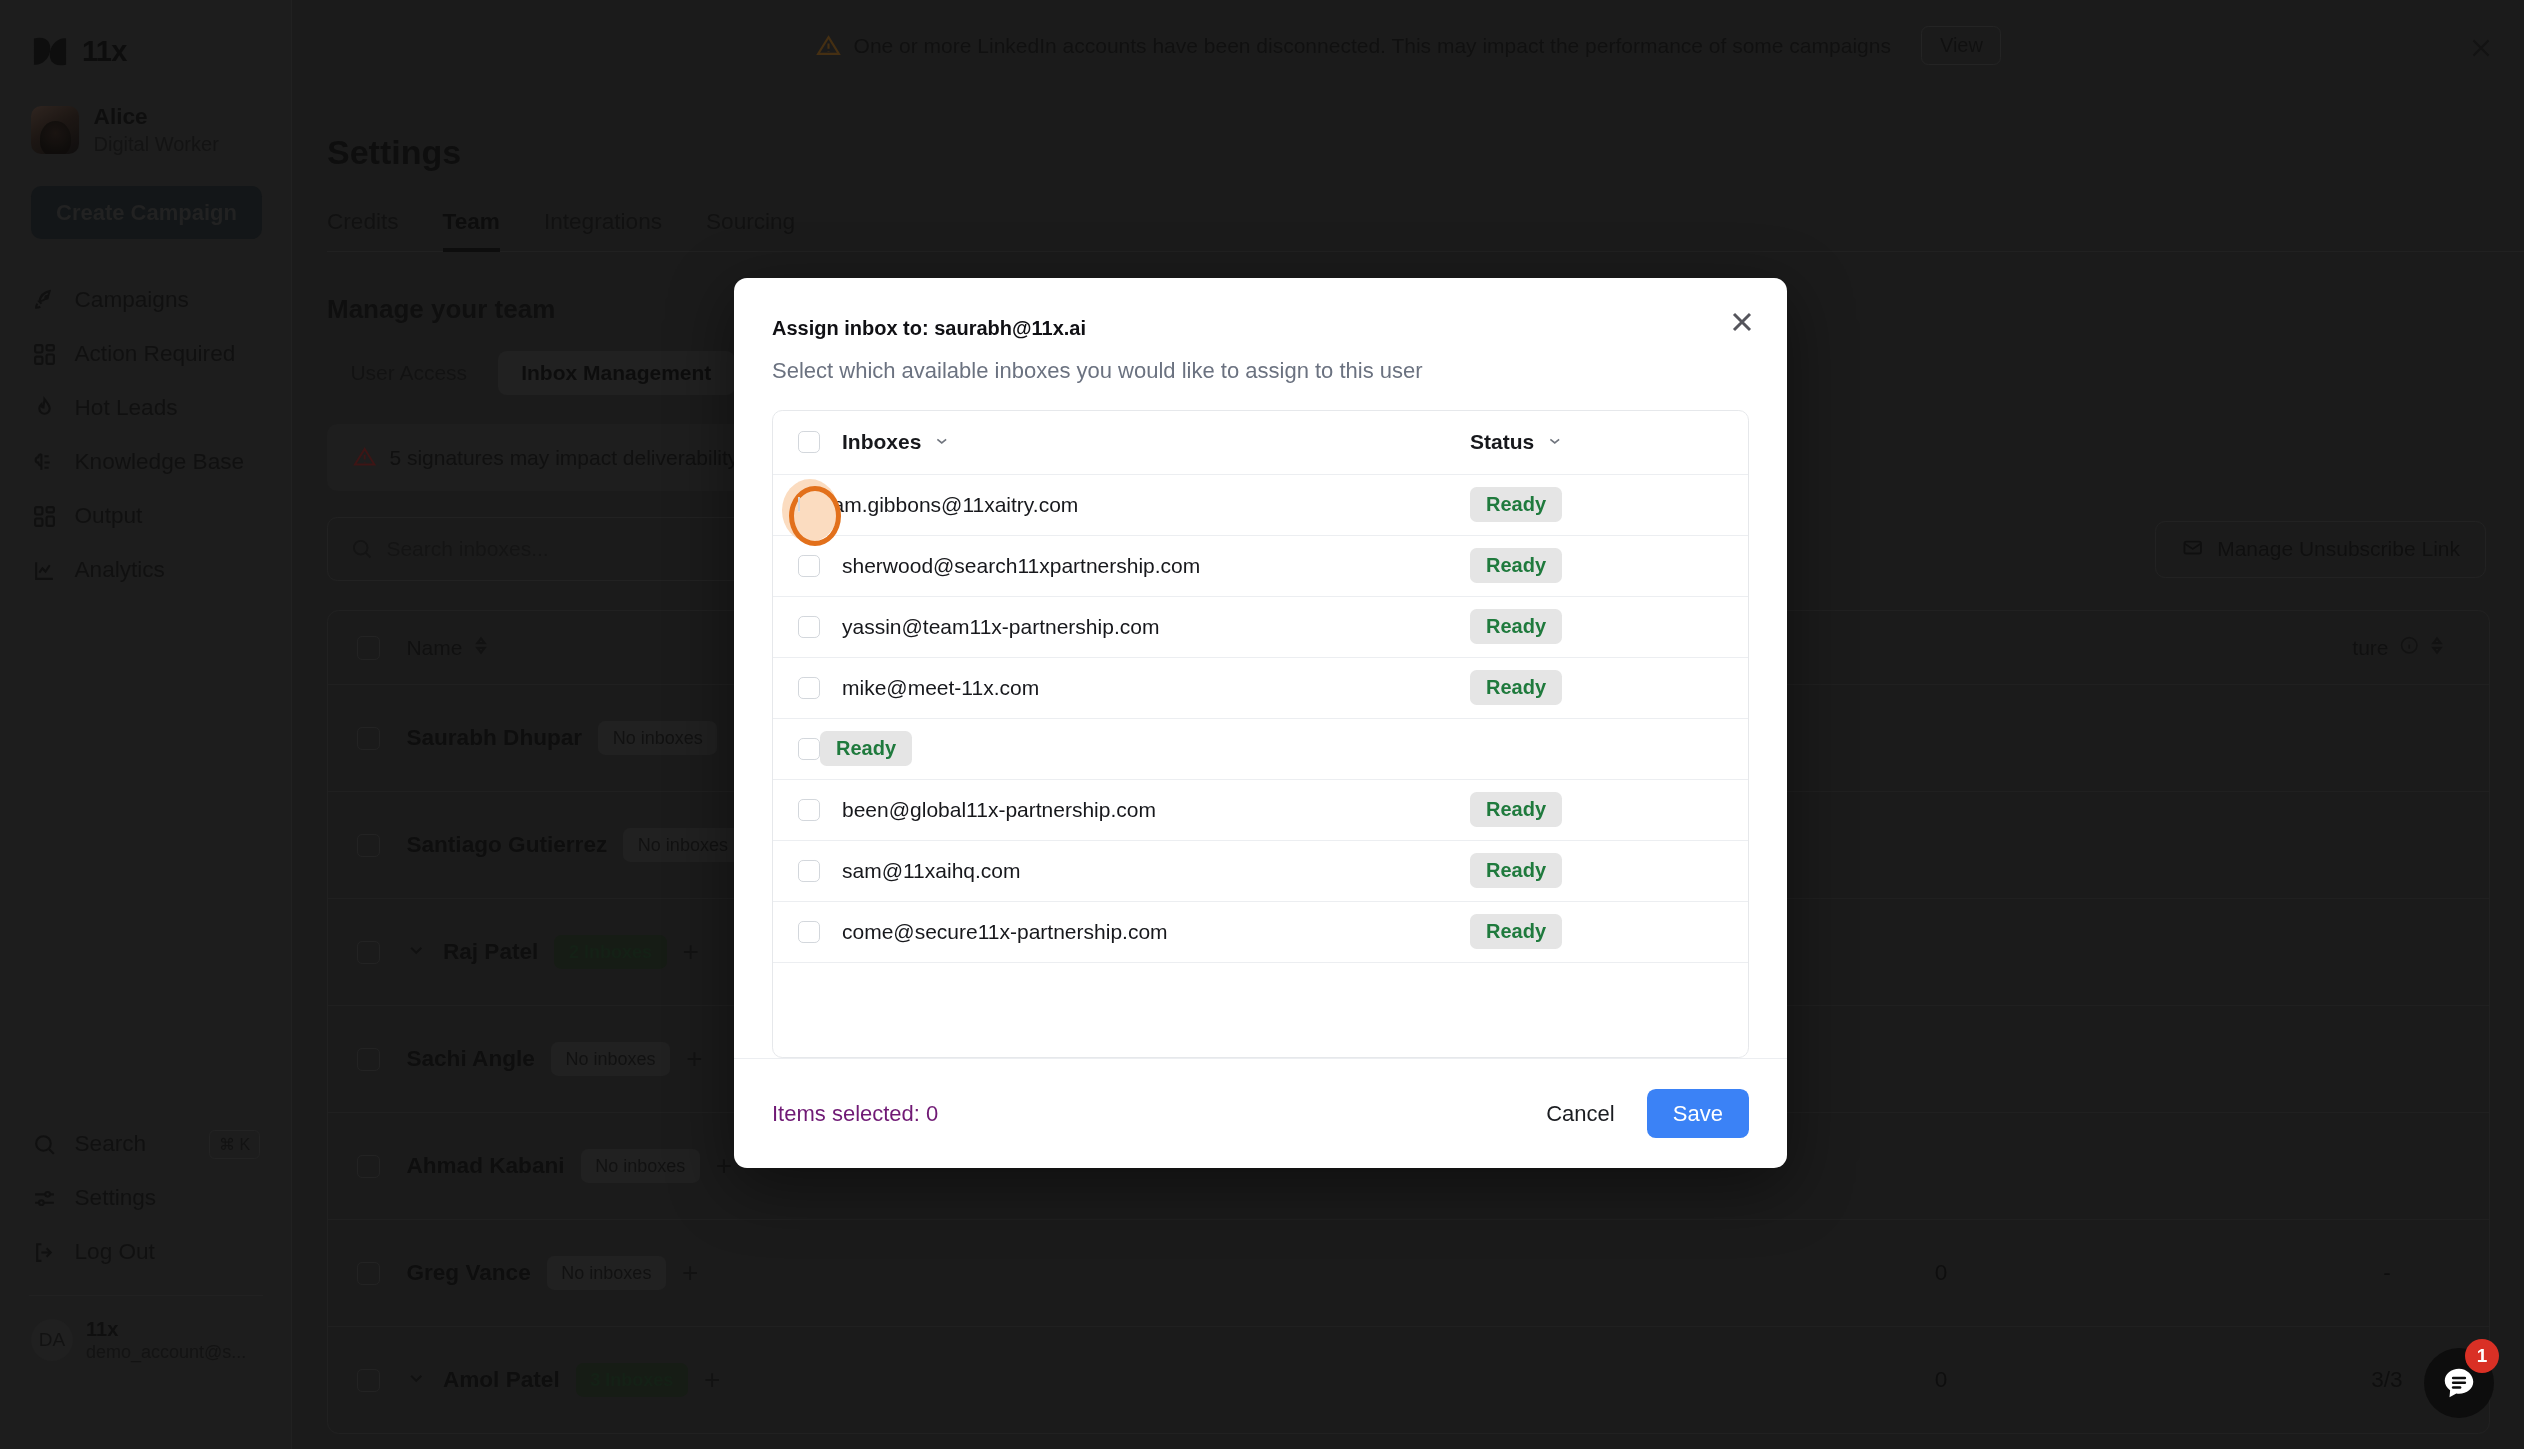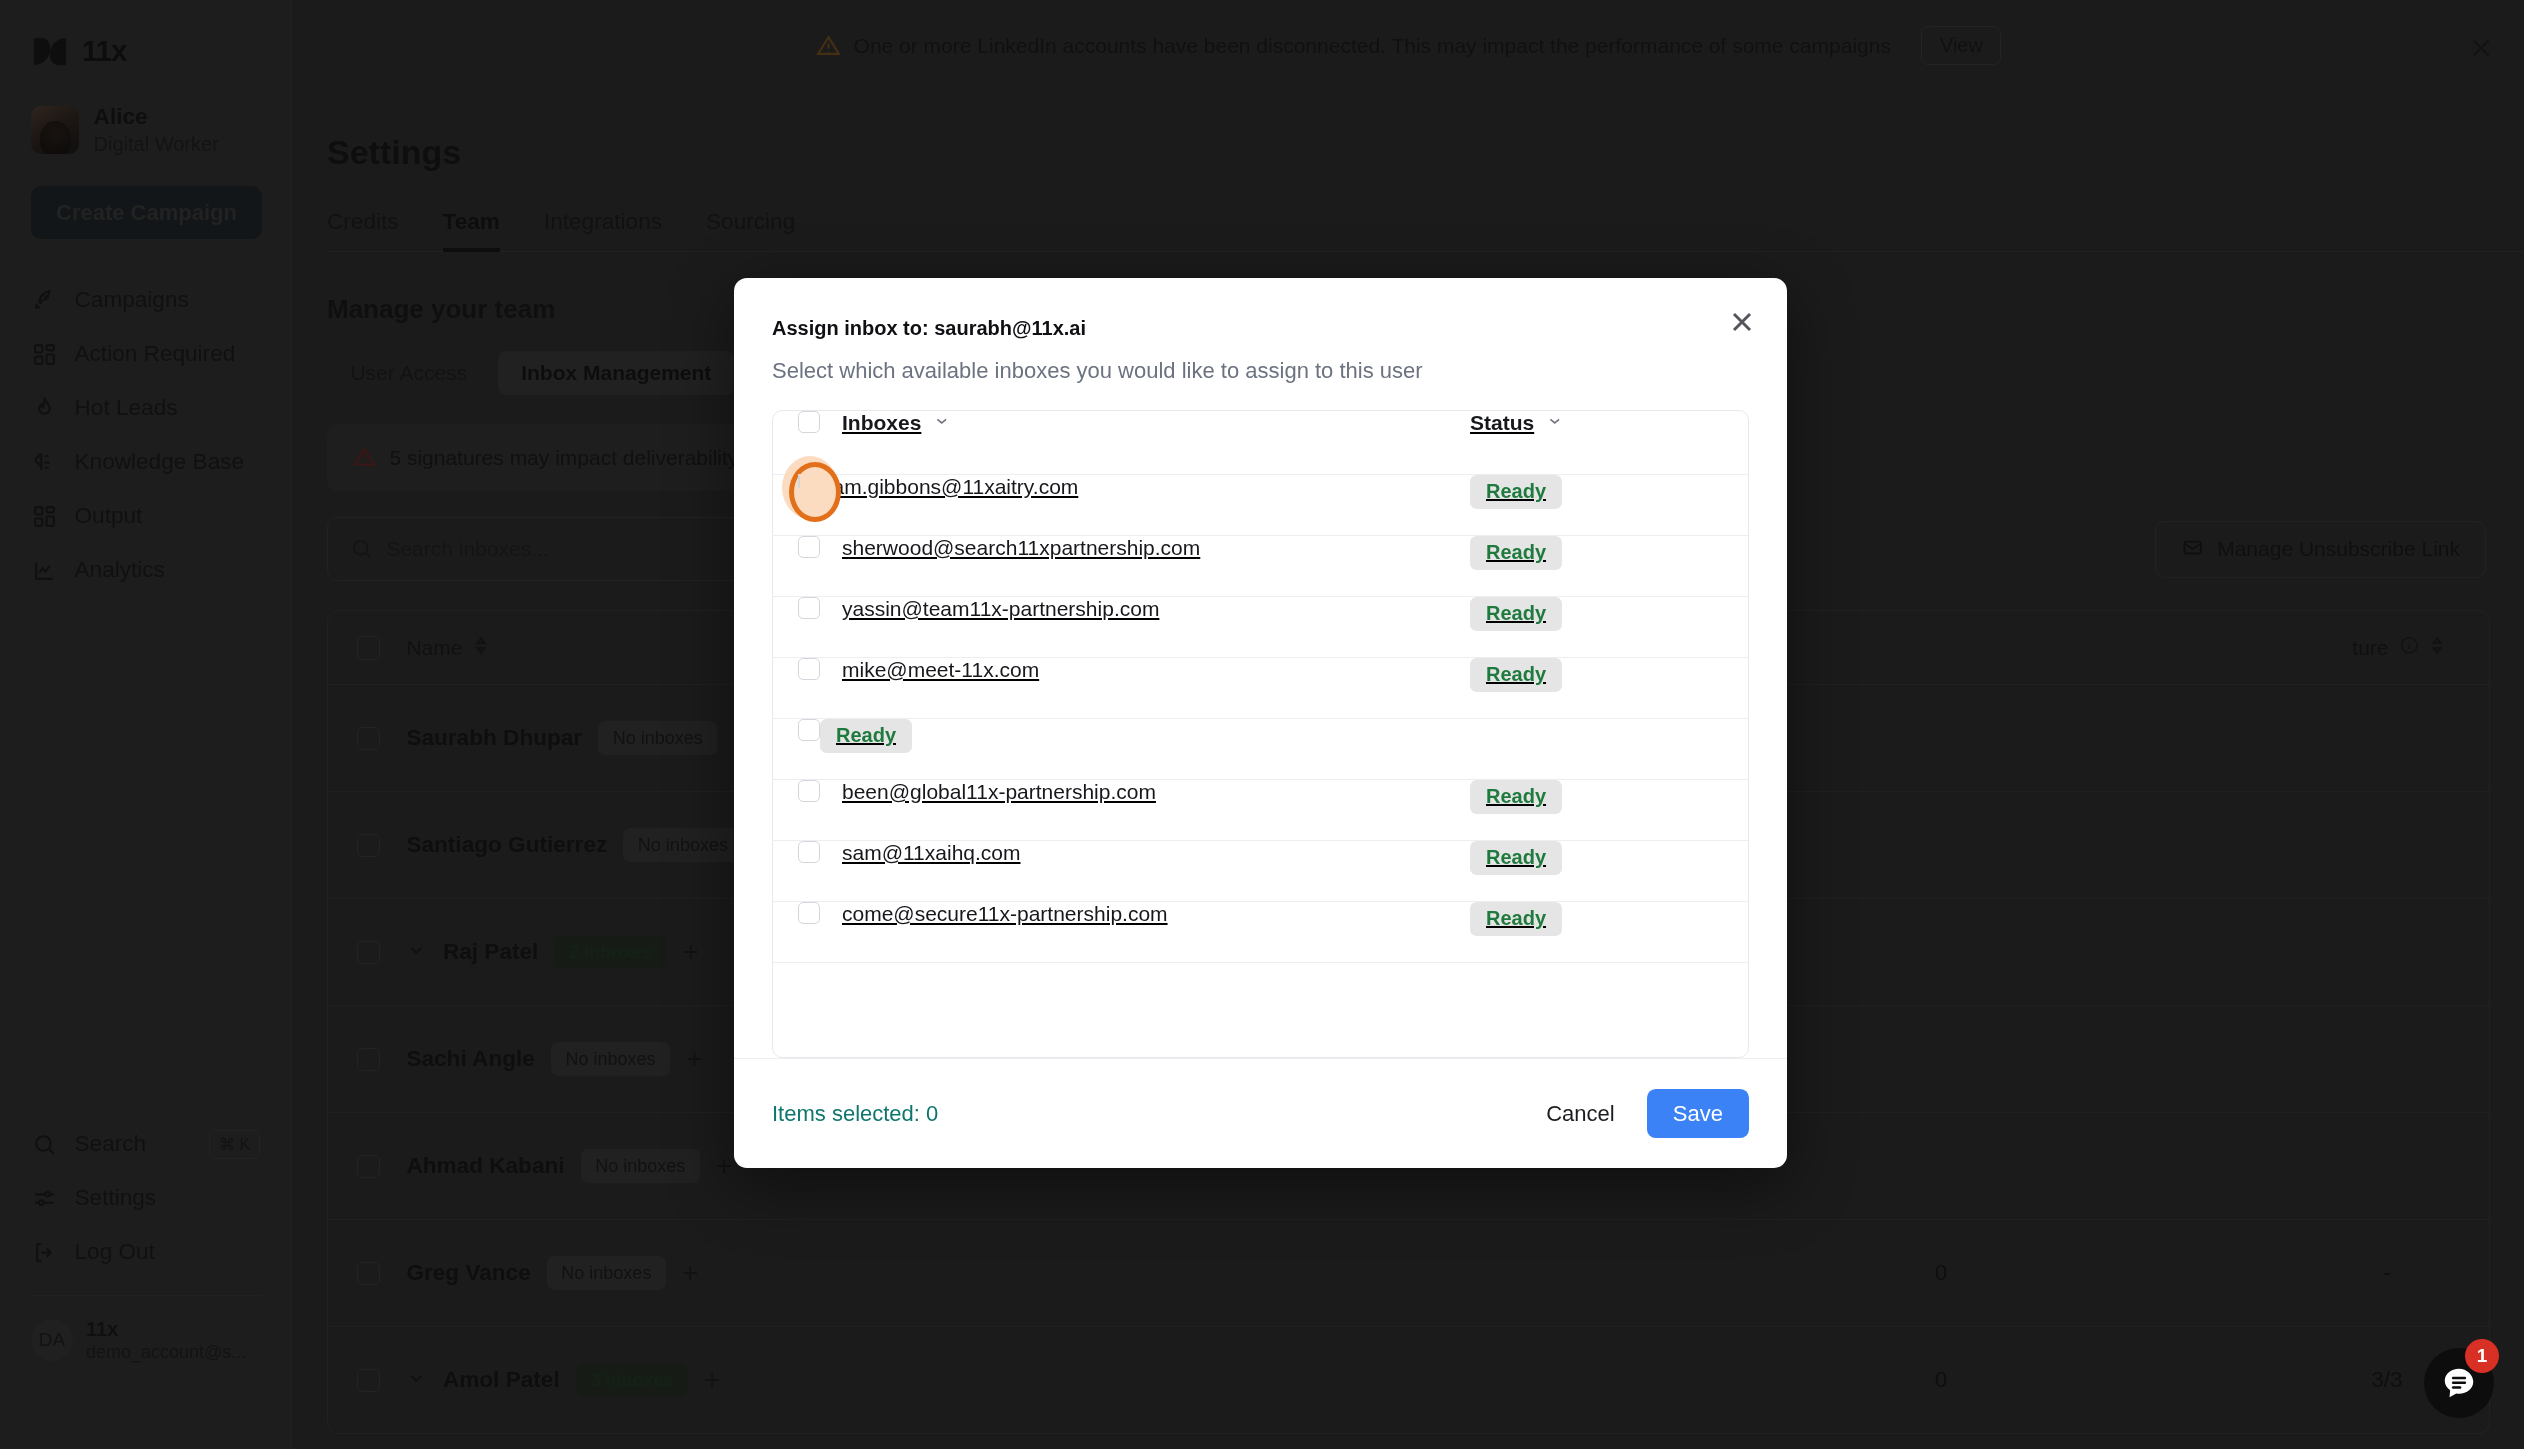--- a/index.html
+++ b/index.html
@@ -177,21 +177,21 @@
     margin: 29px 38px 0 38px; height: 63px; border-bottom: 0.7px solid #eceef1;
     display:flex; align-items:center; gap: 14.6px;
   }
   .modal-search .ic svg { width: 23.4px; height: 23.4px; stroke:#8a8f98; fill:none; stroke-width:2; }
   .modal-search-ph { font-size: 22px; color:#8a8f98; }
 
   .list-wrap {
     margin: 26px 38px 0 38px; border: 0.7px solid #e6e8eb; border-radius: 10.2px;
     flex: 1 1 auto; overflow: hidden; position: relative;
   }
-  .lrow { display:flex; align-items:flex-start; height: 61px; padding: 0 0 0 25px; text-decoration: underline; }
+  .lrow { display:flex; align-items:center; height: 61px; padding: 0 0 0 25px; }
   .lrow + .lrow { border-top: 0.7px solid #eceef1; }
   .lhead { height: 63px; }
   .lcbx { width: 22px; height: 22px; border: 1.5px solid #d3d7dc; border-radius: 5.1px; flex:0 0 auto; background:#fff; }
   .lcol-name { margin-left: 22px; font-size: 21px; color:#17181c; display:flex; align-items:center; gap: 11.7px; flex: 1 1 auto; }
   .lhead .lcol-name { font-weight: 600; }
   .chev-sm svg { width: 17.5px; height: 17.5px; stroke:#70757e; fill:none; stroke-width:2.2; }
   .lcol-status { width: 278px; font-size: 21px; color:#17181c; display:flex; align-items:center; gap:11.7px; }
   .lhead .lcol-status { font-weight: 600; }
   .badge-ready {
     background:#e5e5e5; color:#1f7a3d; font-size: 20px; font-weight:600;
@@ -208,21 +208,21 @@
   .hl-ring::after {
     content:""; position:absolute; left:-9.5px; top:-12.4px; width: 42px; height: 50px;
     border-radius: 50%; border: 5.1px solid #e2701b;
   }
   .hl-ring .lcbx { position: relative; z-index: 2; }
 
   .modal-footer {
     height: 110px; border-top: 0.7px solid #eceef1; display:flex; align-items:center;
     padding: 0 38px; flex: 0 0 auto;
   }
-  .items-sel { font-size: 22px; color: #0f766e; }
+  .items-sel { font-size: 22px; color: #701a75; }
   .btn-cancel { margin-left:auto; font-size: 22px; color:#1b1d21; padding: 10.2px 20.5px; cursor:pointer; }
   .btn-save {
     margin-left: 11.7px; background:#3b82f6; color:#fff; font-size:22px;
     border-radius: 8.8px; padding: 11.7px 26px; cursor: pointer;
   }
 </style>
 </head>
 <body>
 
 <div id="root">

